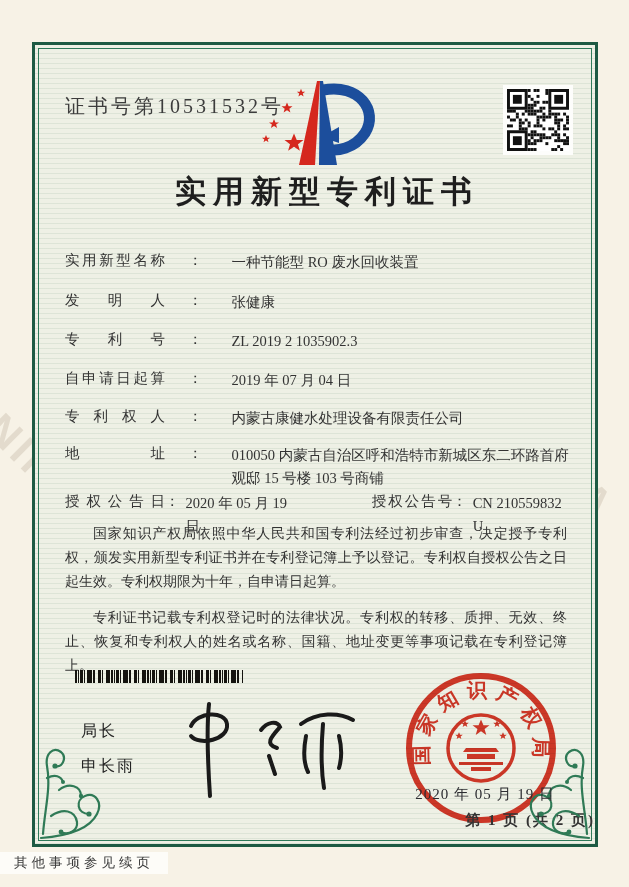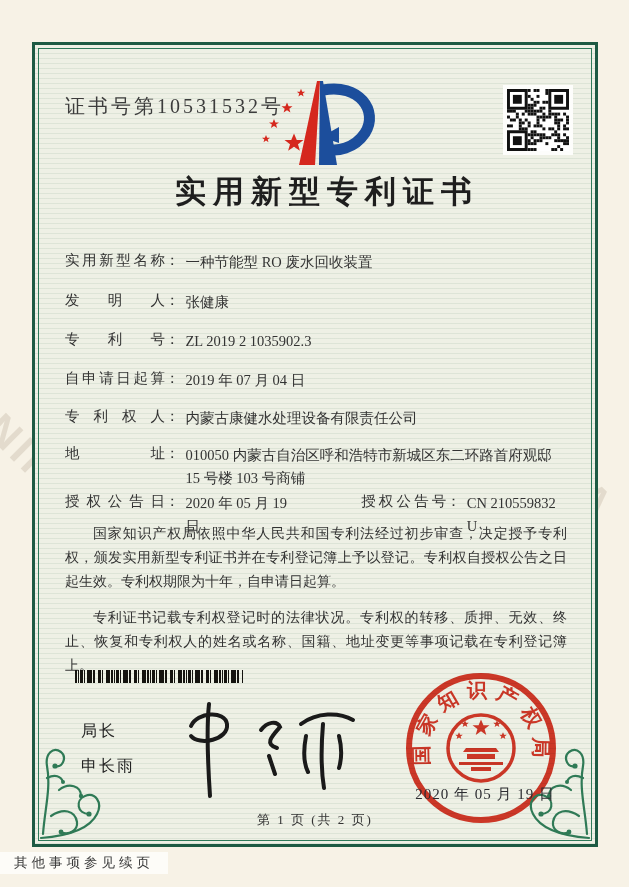--- a/index.html
+++ b/index.html
@@ -33,21 +33,21 @@
   .cert-no{
     position:absolute;left:30px;top:48px;font-size:20px;letter-spacing:3px;color:#3c3c3c;
   }
   .logo{position:absolute;left:222px;top:32px;width:132px;height:92px;}
   .qr{position:absolute;left:468px;top:40px;width:70px;height:70px;background:#fdfdfb;padding:4px;box-sizing:border-box;}
   .qr svg{display:block;width:62px;height:62px;}
   .title{
     position:absolute;left:0;top:126px;width:100%;text-align:center;
     font-size:31px;font-weight:bold;letter-spacing:7px;color:#1e1e1e;margin-left:12px;
   }
-  .frow{position:absolute;left:30px;right:26px;display:flex;align-items:flex-start;font-size:14.5px;color:#333;}
+  .frow{position:absolute;left:30px;right:26px;display:flex;align-items:flex-start;font-size:14.5px;color:#333;gap:23px;}
   .f-label{
     display:inline-block;width:100px;flex:0 0 100px;
     text-align:justify;text-align-last:justify;
   }
   .f-colon{flex:0 0 auto;}
   .f-value{flex:1 1 auto;margin-left:6px;line-height:23px;}
   .frow.pair .grp{display:flex;}
   .frow.pair .grp.second{margin-left:58px;}
   .frow.pair .f-label2{display:inline-block;width:86px;text-align:justify;text-align-last:justify;}
   .paras{position:absolute;left:30px;right:28px;top:466px;font-size:14px;line-height:24px;color:#333;text-align:justify;}
@@ -63,22 +63,22 @@
     font-family:"Liberation Sans","DejaVu Sans",sans-serif;
     font-size:16px;color:#222;line-height:35px;letter-spacing:2px;
   }
   .signature{position:absolute;left:128px;top:645px;width:215px;height:125px;}
   .seal{position:absolute;left:364px;top:621px;width:164px;height:164px;mix-blend-mode:multiply;opacity:.95;}
   .seal-date{
     position:absolute;left:352px;top:740px;width:196px;text-align:center;
     font-size:15px;color:#2c2c31;letter-spacing:1px;z-index:3;
   }
   .page-no{
-    position:absolute;left:0;width:100%;top:766px;text-align:center;
-    font-size:13px;color:#333;letter-spacing:2px;
+    position:absolute;left:0;width:100%;top:766px;text-align:right;
+    font-size:15px;color:#333;letter-spacing:2px;font-weight:bold;
   }
   .corner{position:absolute;bottom:2px;width:96px;height:104px;z-index:2;pointer-events:none;}
   .corner.left{left:2px;}
   .corner.right{right:2px;transform:scaleX(-1);}
   .footer-note{
     position:absolute;left:0;top:852px;width:100%;text-align:left;z-index:2;
   }
   .footer-note span{
     display:inline-block;background:#fdfcf8;padding:2px 14px;
     font-size:13.5px;letter-spacing:4px;color:#3a3a3a;

